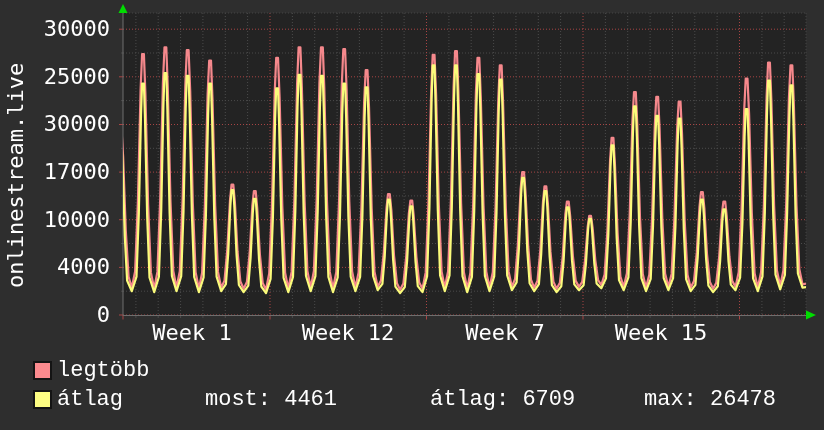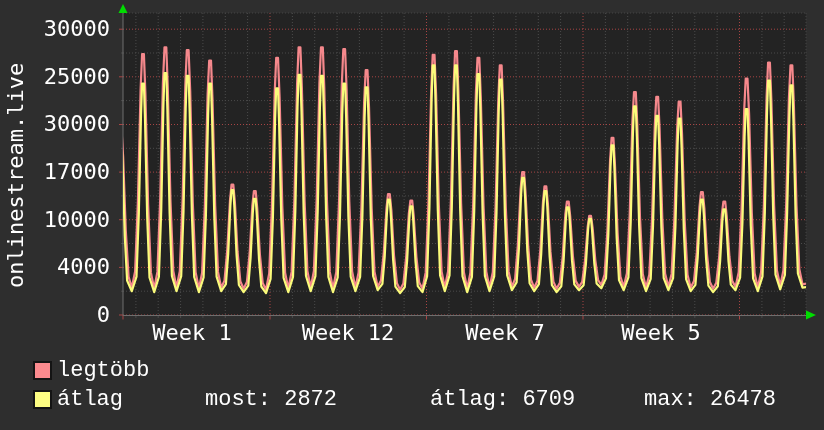--- a/index.html
+++ b/index.html
@@ -142,28 +142,28 @@
       <div class="ylab" style="top:207px">10000</div>
       <div class="ylab" style="top:159px">17000</div>
       <div class="ylab" style="top:111px">30000</div>
       <div class="ylab" style="top:64px">25000</div>
       <div class="ylab" style="top:16px">30000</div>
     </div>
   <div id="xlabels">
       <div class="xlab" style="left:112px">Week 1</div>
       <div class="xlab" style="left:268px">Week 12</div>
       <div class="xlab" style="left:425px">Week 7</div>
-      <div class="xlab" style="left:581px">Week 5</div>
+      <div class="xlab" style="left:581px">Week 15</div>
     </div>
 
   <div>
     <div class="sw" style="top: 361px; background: rgb(251, 138, 142);"></div>
     <div class="ltext" style="left:57px;top:358px">legtöbb</div>
 
     <div class="sw" style="top: 390px; background: rgb(253, 253, 130);"></div>
     <div class="ltext" style="left:57px;top:387px">átlag</div>
 
-    <div class="ltext" style="left:205px;top:387px">most: 2872</div>
+    <div class="ltext" style="left:205px;top:387px">most: 4461</div>
     <div class="ltext" style="left:430px;top:387px">átlag: 6709</div>
     <div class="ltext" style="left:644px;top:387px">max: 26478</div>
   </div>
 
 </div>
 
 </body></html>

